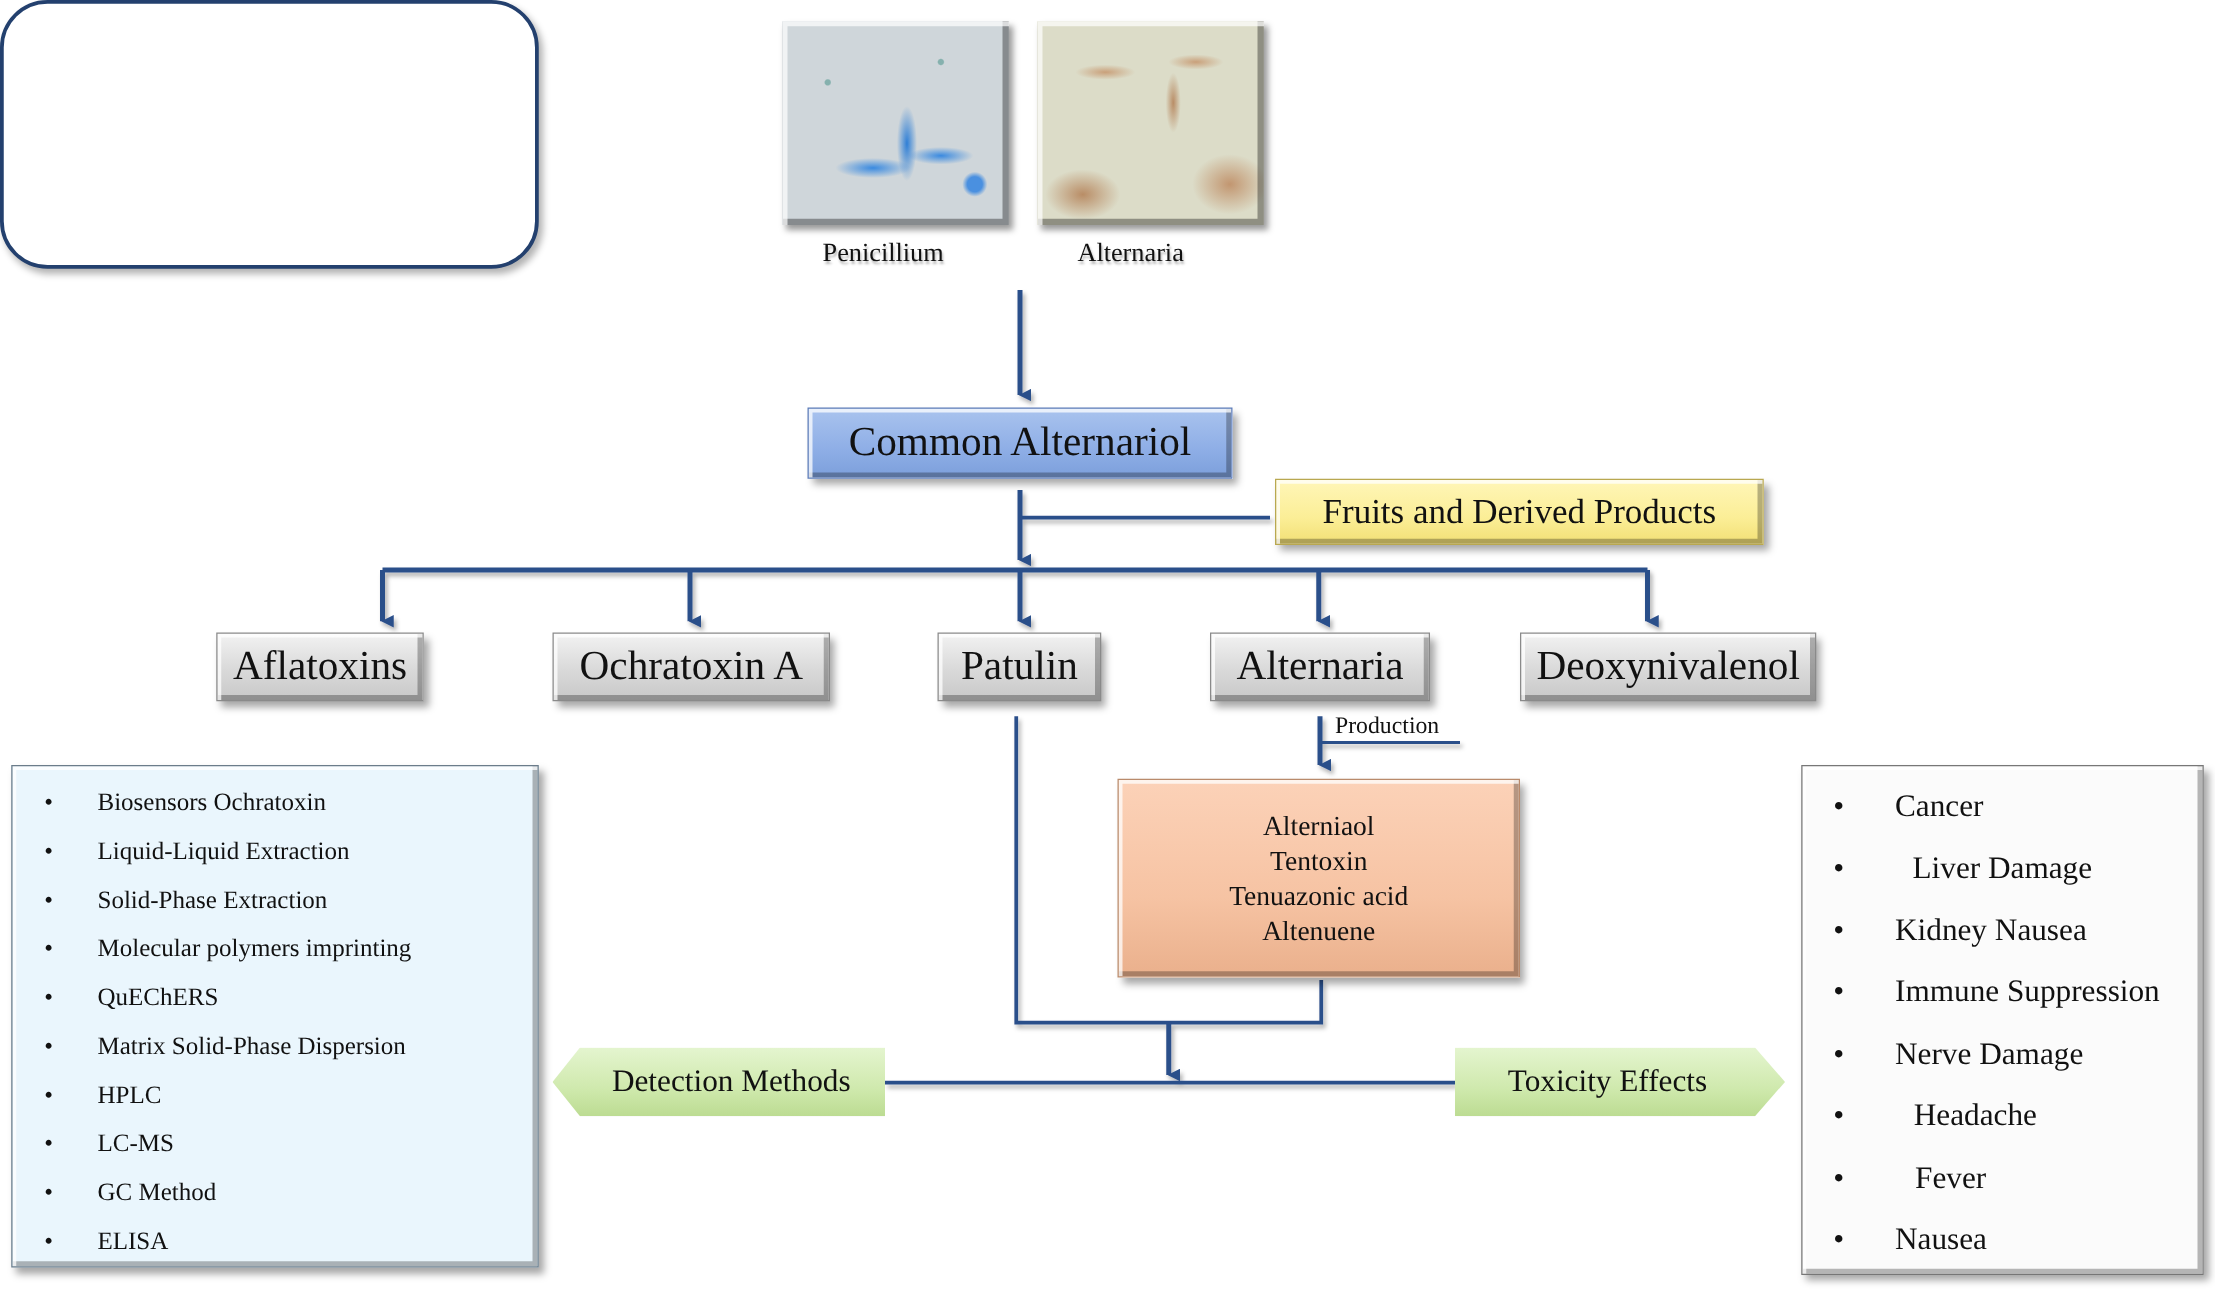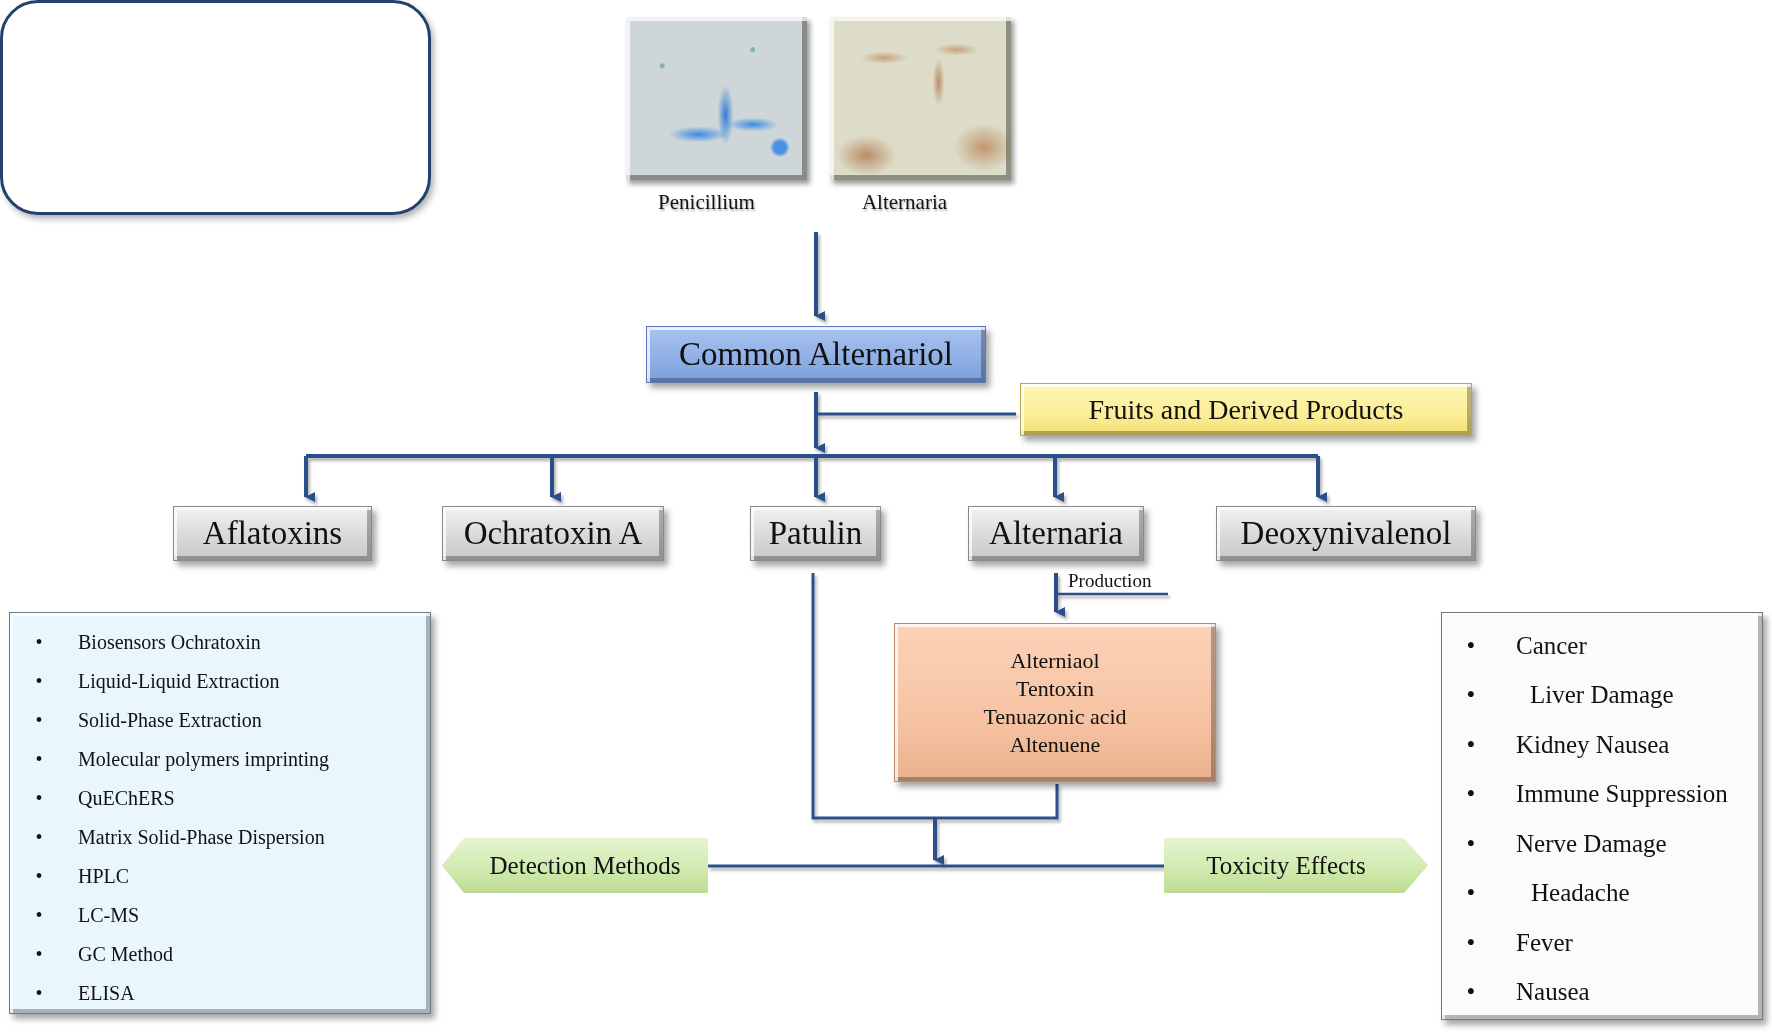--- a/index.html
+++ b/index.html
@@ -99,37 +99,37 @@
 <div id="top-frame"></div>
 <div class="micro" id="img-penicillium"></div>
 <div class="micro" id="img-alternaria"></div>
 <div class="img-label" style="left:616px;">Penicillium</div>
 <div class="img-label" style="left:814px;">Alternaria</div>
 
 <div class="bevel blue label-lg" style="left:646px; top:326px; width:340px; height:57px;">
   <span>Common Alternariol</span>
 </div>
 
-<div class="bevel yellow" style="left:1020px; top:383px; width:452px; height:53px; font-size:28px;">
+<div class="bevel yellow" style="left:1020px; top:383px; width:391px; height:53px; font-size:28px;">
   <span>Fruits and Derived Products</span>
 </div>
 
-<div class="bevel gray label-lg" style="left:173px; top:506px; width:199px; height:55px;">
+<div class="bevel gray label-lg" style="left:173px; top:506px; width:166px; height:55px;">
   <span>Aflatoxins</span>
 </div>
 <div class="bevel gray label-lg" style="left:442px; top:506px; width:222px; height:55px;">
   <span>Ochratoxin A</span>
 </div>
 <div class="bevel gray label-lg" style="left:750px; top:506px; width:131px; height:55px;">
   <span>Patulin</span>
 </div>
 <div class="bevel gray label-lg" style="left:968px; top:506px; width:176px; height:55px;">
   <span>Alternaria</span>
 </div>
-<div class="bevel gray label-lg" style="left:1216px; top:506px; width:260px; height:55px;">
+<div class="bevel gray label-lg" style="left:1216px; top:506px; width:237px; height:55px;">
   <span>Deoxynivalenol</span>
 </div>
 
 <div class="abs" style="left:1068px; top:570px; font-size:19px;">Production</div>
 
 <div class="bevel orange" style="left:894px; top:623px; width:322px; height:159px; flex-direction:column; font-size:22px; line-height:28px; text-align:center;">
   <div>Alterniaol</div>
   <div>Tentoxin</div>
   <div>Tenuazonic acid</div>
   <div>Altenuene</div>
@@ -201,21 +201,21 @@
     <li style="height:49.5px;">
         <span class="bullet" style="width:30px;">•</span>
         <span style="margin-left:30px;">Nerve Damage</span>
       </li>
     <li style="height:49.5px;">
         <span class="bullet" style="width:30px;">•</span>
         <span style="margin-left:45px;text-align:center;">Headache</span>
       </li>
     <li style="height:49.5px;">
         <span class="bullet" style="width:30px;">•</span>
-        <span style="margin-left:30px;">Fever</span>
+        <span style="margin-left:46px;">Fever</span>
       </li>
     <li style="height:49.5px;">
         <span class="bullet" style="width:30px;">•</span>
         <span style="margin-left:30px;">Nausea</span>
       </li>
   </ul>
 </div>
 
 <div class="greenbtn" id="detection-btn">
   <span>Detection Methods</span>

